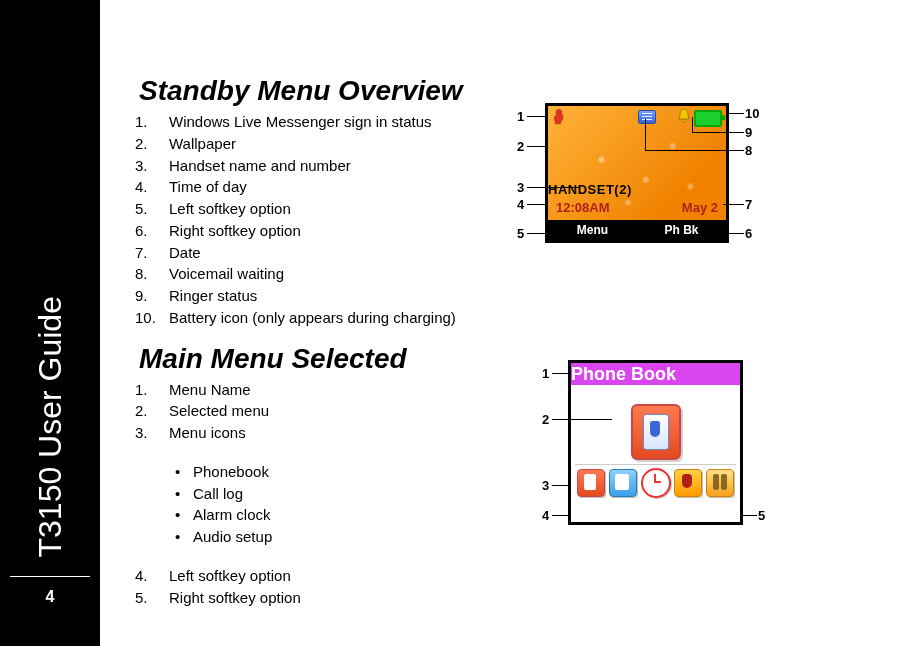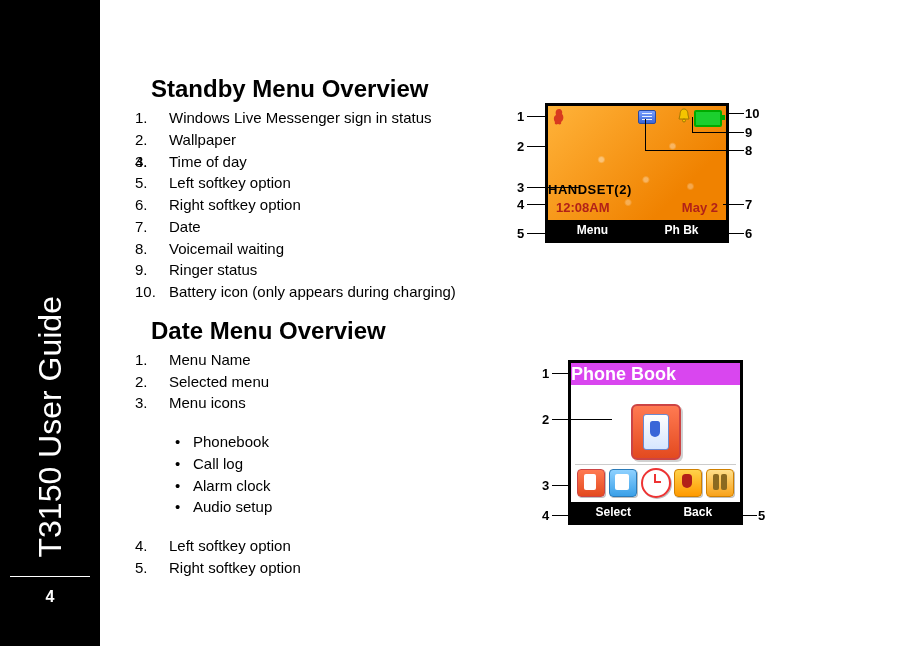--- a/index.html
+++ b/index.html
@@ -23,21 +23,21 @@
     position: absolute; left: 0; bottom: 40px; width: 100px;
     text-align: center; color: #fff; font-size: 16px; font-weight: bold;
   }
   .page-number-box::before {
     content: ""; position: absolute; top: -12px; left: 10px; right: 10px;
     height: 1px; background: #fff;
   }
   .content {
     position: absolute; left: 135px; top: 75px; right: 20px; bottom: 20px;
   }
-  h2 { font-size: 24px; margin: 0 0 4px 16px; font-weight: bold; font-family: Arial, sans-serif; }
+  h2 { font-size: 28px; margin: 0 0 4px 4px; font-weight: bold; font-family: Arial, sans-serif; font-style: italic; }
   ol.num { list-style: none; padding: 0; margin: 0 0 14px 0; font-size: 15px; line-height: 1.45; }
   ol.num li { position: relative; padding-left: 34px; }
   ol.num li .n { position: absolute; left: 0; width: 24px; text-align: left; }
   ul.bul { list-style: none; padding: 0; margin: 17px; }
   ul.bul li { padding-left: 18px; position: relative; line-height: 1.45; font-size: 15px; }
   ul.bul li::before { content: "•"; position: absolute; left: 0; top: 0; }
 
   
   .fig1 { position: absolute; left: 545px; top: 103px; }
   .phone1 {
@@ -112,31 +112,31 @@
   <div class="side-bar">
     <div class="side-title">T3150 User Guide</div>
     <div class="page-number-box">4</div>
   </div>
 
   <div class="content">
     <h2>Standby Menu Overview</h2>
     <ol class="num">
       <li><span class="n">1.</span><span>Windows Live Messenger sign in status</span></li>
       <li><span class="n">2.</span><span>Wallpaper</span></li>
-      <li><span class="n">3.</span></li>
+      <li><span class="n">3.</span><span>Handset name and number</span></li>
       <li><span class="n">4.</span><span>Time of day</span></li>
       <li><span class="n">5.</span><span>Left softkey option</span></li>
       <li><span class="n">6.</span><span>Right softkey option</span></li>
       <li><span class="n">7.</span><span>Date</span></li>
       <li><span class="n">8.</span><span>Voicemail waiting</span></li>
       <li><span class="n">9.</span><span>Ringer status</span></li>
       <li><span class="n">10.</span><span>Battery icon (only appears during charging)</span></li>
     </ol>
 
-    <h2>Date Menu Overview</h2>
+    <h2>Main Menu Selected</h2>
     <ol class="num">
       <li><span class="n">1.</span><span>Menu Name</span></li>
       <li><span class="n">2.</span><span>Selected menu</span></li>
       <li><span class="n">3.</span><span>Menu icons</span>
         <ul class="bul" style="margin-left:6px;">
           <li>Phonebook</li>
           <li>Call log</li>
           <li>Alarm clock</li>
           <li>Audio setup</li>
         </ul>
@@ -200,24 +200,20 @@
       <div class="selected-area">
         <div class="big-icon"></div>
       </div>
       <div class="iconrow">
         <div class="mini mi-pb"></div>
         <div class="mini mi-cl"></div>
         <div class="mini mi-al"></div>
         <div class="mini mi-au"></div>
         <div class="mini mi-st"></div>
       </div>
-      <div class="softbar2">
-        <span>Select</span>
-        <span>Back</span>
-      </div>
     </div>
 
     <div class="callout" style="left:-26px; top:6px;">1</div>
     <div class="hline" style="left:-16px; top:13px; width:16px;"></div>
     <div class="callout" style="left:-26px; top:52px;">2</div>
     <div class="hline" style="left:-16px; top:59px; width:60px;"></div>
     <div class="callout" style="left:-26px; top:118px;">3</div>
     <div class="hline" style="left:-16px; top:125px; width:16px;"></div>
     <div class="callout" style="left:-26px; top:148px;">4</div>
     <div class="hline" style="left:-16px; top:155px; width:16px;"></div>

